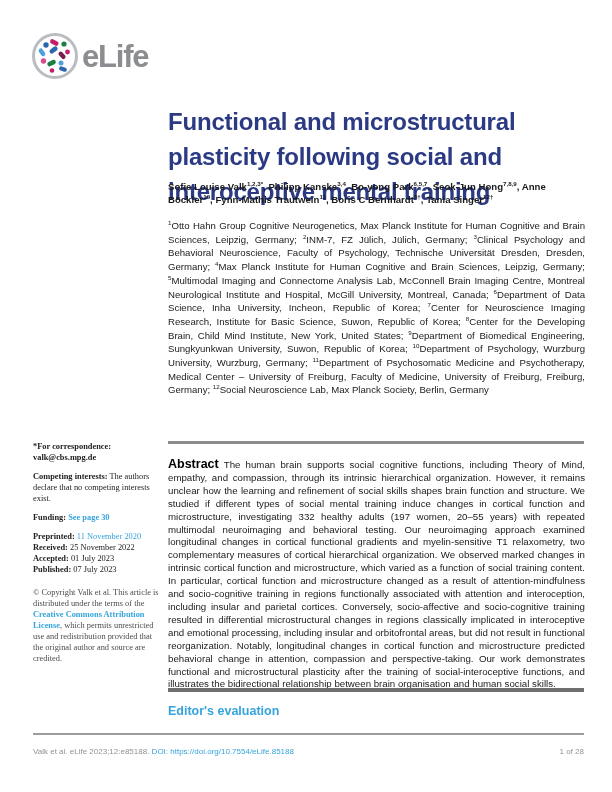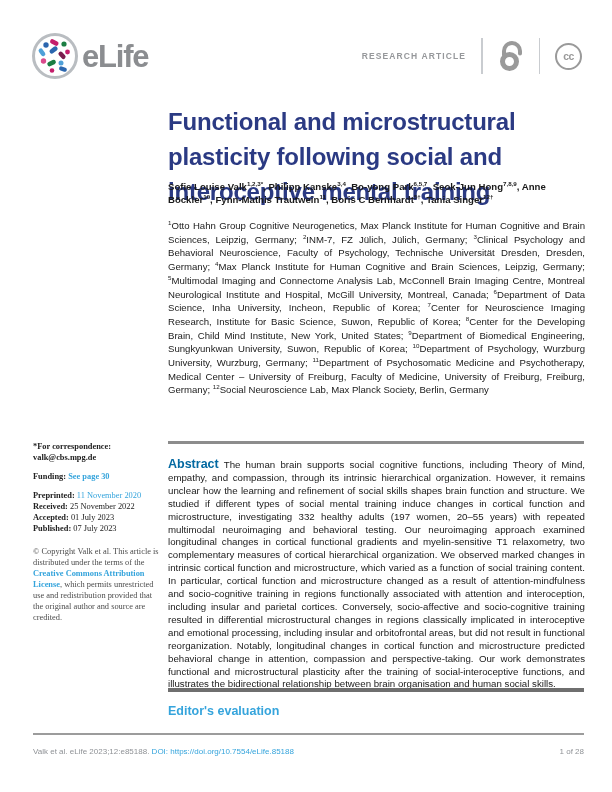--- a/index.html
+++ b/index.html
@@ -30,21 +30,21 @@
   
   .sidebar{position:absolute;left:33px;top:441px;width:130px;font-size:8.4px;line-height:11px;color:#222;}
   .sb-item{margin-bottom:8px;font-family:Liberation Serif, serif;}
   .sb-label{font-weight:700;}
   .link{color:#35a4dc;}
   .sb-copy{color:#4b4b4b;}
   .sb-copy .link{font-weight:700;}
 
   
   .abstract{position:absolute;left:168px;top:458px;width:417px;font-size:9.7px;line-height:12.9px;color:#1a1a1a;text-align:justify;}
-  .abstract-head{font-size:12.5px;font-weight:700;color:#0369a1;margin-right:5px;}
+  .abstract-head{font-size:12.5px;font-weight:700;color:#000000;margin-right:5px;}
   .section-head{position:absolute;left:168px;top:704px;font-size:12.5px;font-weight:700;color:#35a4dc;}
 
   
   .footer{position:absolute;left:33px;top:747px;width:551px;display:flex;justify-content:space-between;font-size:8px;color:#8f9296;}
   .footer .cite{color:#8f9296;}
   .footer .doi{color:#35a4dc;margin-top:40px;}
   sup{line-height:0;}
 </style>
 </head>
 <body>
@@ -65,41 +65,34 @@
         <circle cx="12.5" cy="29" r="2.7" fill="#d94a8c"></circle>
         <rect x="16" y="29" width="9" height="4.6" rx="2.3" fill="#1b7e43" transform="rotate(-26 20 31)"></rect>
         <circle cx="30" cy="31" r="2.5" fill="#4fa0d8"></circle>
         <rect x="28" y="35" width="8" height="4.2" rx="2.1" fill="#2b66ae" transform="rotate(18 32 37)"></rect>
         <circle cx="21" cy="38.5" r="2.3" fill="#c41e6b"></circle>
       </g>
     </svg>
     <span class="logo-text">eLife</span>
   </div>
 
-  <div class="header-right">
-    <span class="article-type">RESEARCH ARTICLE</span>
-    <span class="vdiv"></span>
-    <svg width="26" height="30" viewBox="0 0 26 30">
-      <path d="M6 14 V10 a8 8 0 0 1 16 0 v2.5" fill="none" stroke="#9a9a9a" stroke-width="4" stroke-linecap="round"></path>
-      <circle cx="11.5" cy="20.5" r="7" fill="none" stroke="#9a9a9a" stroke-width="5"></circle>
-    </svg>
-    <span class="vdiv"></span>
-    <span class="cc-badge">cc</span>
-  </div>
 
   <h1 class="title" style="margin:0;">Functional and microstructural plasticity following social and interoceptive mental training</h1>
   <div class="authors"><span>Sofie Louise Valk<sup>1,2,3*</sup>, </span><span>Philipp Kanske<sup>3,4</sup>, </span><span>Bo-yong Park<sup>6,5,7</sup>, </span><span>Seok-Jun Hong<sup>7,8,9</sup>, </span><span>Anne Böckler<sup>10</sup>, </span><span>Fynn-Mathis Trautwein<sup>11</sup>, </span><span>Boris C Bernhardt<sup>5†</sup>, </span><span>Tania Singer<sup>12†</sup></span></div>
   <div class="affils"><sup>1</sup>Otto Hahn Group Cognitive Neurogenetics, Max Planck Institute for Human Cognitive and Brain Sciences, Leipzig, Germany; <sup>2</sup>INM-7, FZ Jülich, Jülich, Germany; <sup>3</sup>Clinical Psychology and Behavioral Neuroscience, Faculty of Psychology, Technische Universität Dresden, Dresden, Germany; <sup>4</sup>Max Planck Institute for Human Cognitive and Brain Sciences, Leipzig, Germany; <sup>5</sup>Multimodal Imaging and Connectome Analysis Lab, McConnell Brain Imaging Centre, Montreal Neurological Institute and Hospital, McGill University, Montreal, Canada; <sup>6</sup>Department of Data Science, Inha University, Incheon, Republic of Korea; <sup>7</sup>Center for Neuroscience Imaging Research, Institute for Basic Science, Suwon, Republic of Korea; <sup>8</sup>Center for the Developing Brain, Child Mind Institute, New York, United States; <sup>9</sup>Department of Biomedical Engineering, Sungkyunkwan University, Suwon, Republic of Korea; <sup>10</sup>Department of Psychology, Wurzburg University, Wurzburg, Germany; <sup>11</sup>Department of Psychosomatic Medicine and Psychotherapy, Medical Center – University of Freiburg, Faculty of Medicine, University of Freiburg, Freiburg, Germany; <sup>12</sup>Social Neuroscience Lab, Max Planck Society, Berlin, Germany</div>
 
   <div class="rule-affil"></div>
 
   <div class="sidebar">
     <div class="sb-item">
       <span class="sb-label">*For correspondence:</span><br>
       <span class="sb-label">valk@cbs.mpg.de</span>
+    </div>
+    <div class="sb-item">
+      <span class="sb-label">Competing interests:</span><span> The authors declare that no competing interests exist.</span>
     </div>
     <div class="sb-item">
       <span class="sb-label">Funding:</span><span class="link sb-label"> See page 30</span>
     </div>
     <div class="sb-item" style="margin-bottom:12px;">
       <div><span class="sb-label">Preprinted:</span><span class="link"> 11 November 2020</span></div>
       <div><span class="sb-label">Received:</span><span> 25 November 2022</span></div>
       <div><span class="sb-label">Accepted:</span><span> 01 July 2023</span></div>
       <div><span class="sb-label">Published:</span><span> 07 July 2023</span></div>
     </div>

